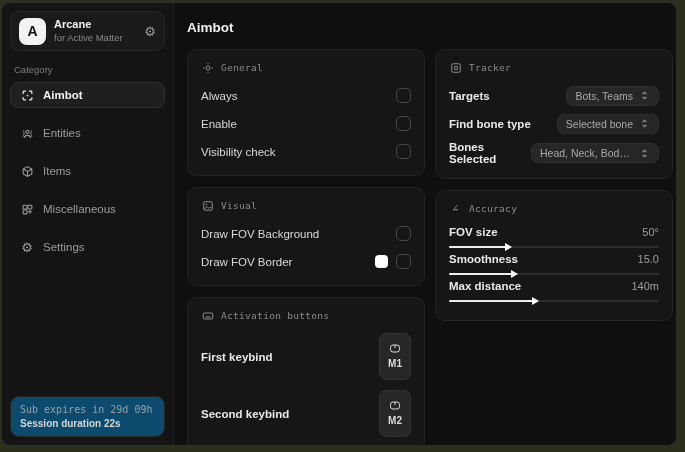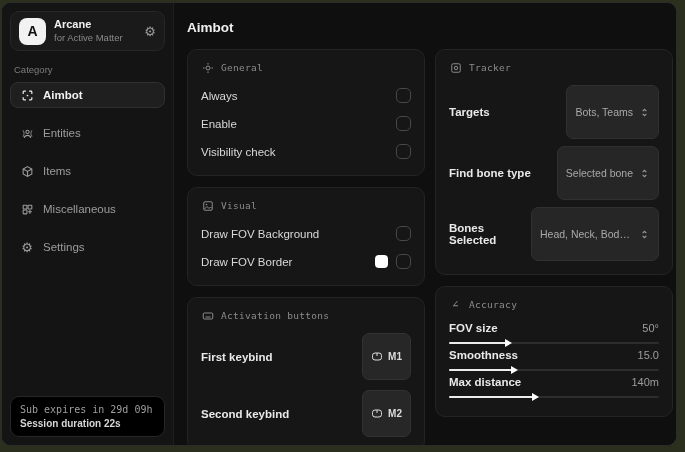--- a/index.html
+++ b/index.html
@@ -44,21 +44,21 @@
   }
   .nav-item.selected{
     background:#1f1f1f; border:1px solid #303030; color:#f0f0f0;
     font-weight:bold;
   }
   .nav-icon{ width:14px; height:14px; display:flex; align-items:center; justify-content:center; color:inherit; }
   .nav-icon svg{ width:13px; height:13px; }
   .nav-gap{ height:4px; }
   .sidebar-footer{
     position:absolute; left:8px; right:8px; bottom:8px;
-    border:1px solid #262626; border-radius:9px; background:#000000;
+    border:1px solid #262626; border-radius:9px; background:#0c4a6e;
     padding:7px 9px;
   }
   .sub-expires{
     font-family:"DejaVu Sans Mono", monospace;
     font-size:10px; color:#9f9f9f; margin-bottom:3px; white-space:nowrap;
   }
   .session-duration{ font-size:10px; font-weight:bold; color:#d6d6d6; }
   
   .main{ flex:1; padding:13px; position:relative; background:#0f0f0f; }
   .page-title{ font-size:13.5px; font-weight:bold; color:#f0f0f0; margin:4px 0 14px 0; }
@@ -84,27 +84,27 @@
   .row-label.strong{ font-weight:bold; color:#e9e9e9; }
   .row-right{ display:flex; align-items:center; gap:8px; }
   .checkbox{
     width:15px; height:15px; border:1.5px solid #484848; border-radius:5px;
     background:transparent; cursor:pointer;
   }
   .swatch{ width:13px; height:13px; border-radius:4px; cursor:pointer; }
   .keybtn{
     display:flex; align-items:center; gap:5px;
     background:#272727; border:1px solid #323232; border-radius:7px;
-    padding:17px 8px; font-size:10px; font-weight:bold; color:#dcdcdc; cursor:pointer;
+    padding:10px 8px; font-size:10px; font-weight:bold; color:#dcdcdc; cursor:pointer;flex-direction:column;
   }
   .keybtn svg{ width:12px; height:9px; }
   .dropdown{
     display:flex; align-items:center; gap:6px;
     background:#262626; border:1px solid #303030; border-radius:7px;
-    padding:20px 8px; font-size:10.5px; color:#a9a9a9; cursor:pointer;
+    padding:3px 8px; font-size:10.5px; color:#a9a9a9; cursor:pointer;
     max-width:160px; white-space:nowrap;
   }
   .dropdown .dd-text{ overflow:hidden; text-overflow:ellipsis; max-width:130px; }
   .dropdown svg{ width:11px; height:11px; flex:none; color:#9a9a9a; }
   
   .slider-row{ }
   .slider-head{ display:flex; justify-content:space-between; align-items:center; }
   .slider-value{ font-size:11px; color:#9d9d9d; }
   .slider-track{
     position:relative; height:12px; margin-top:3px; cursor:pointer;

